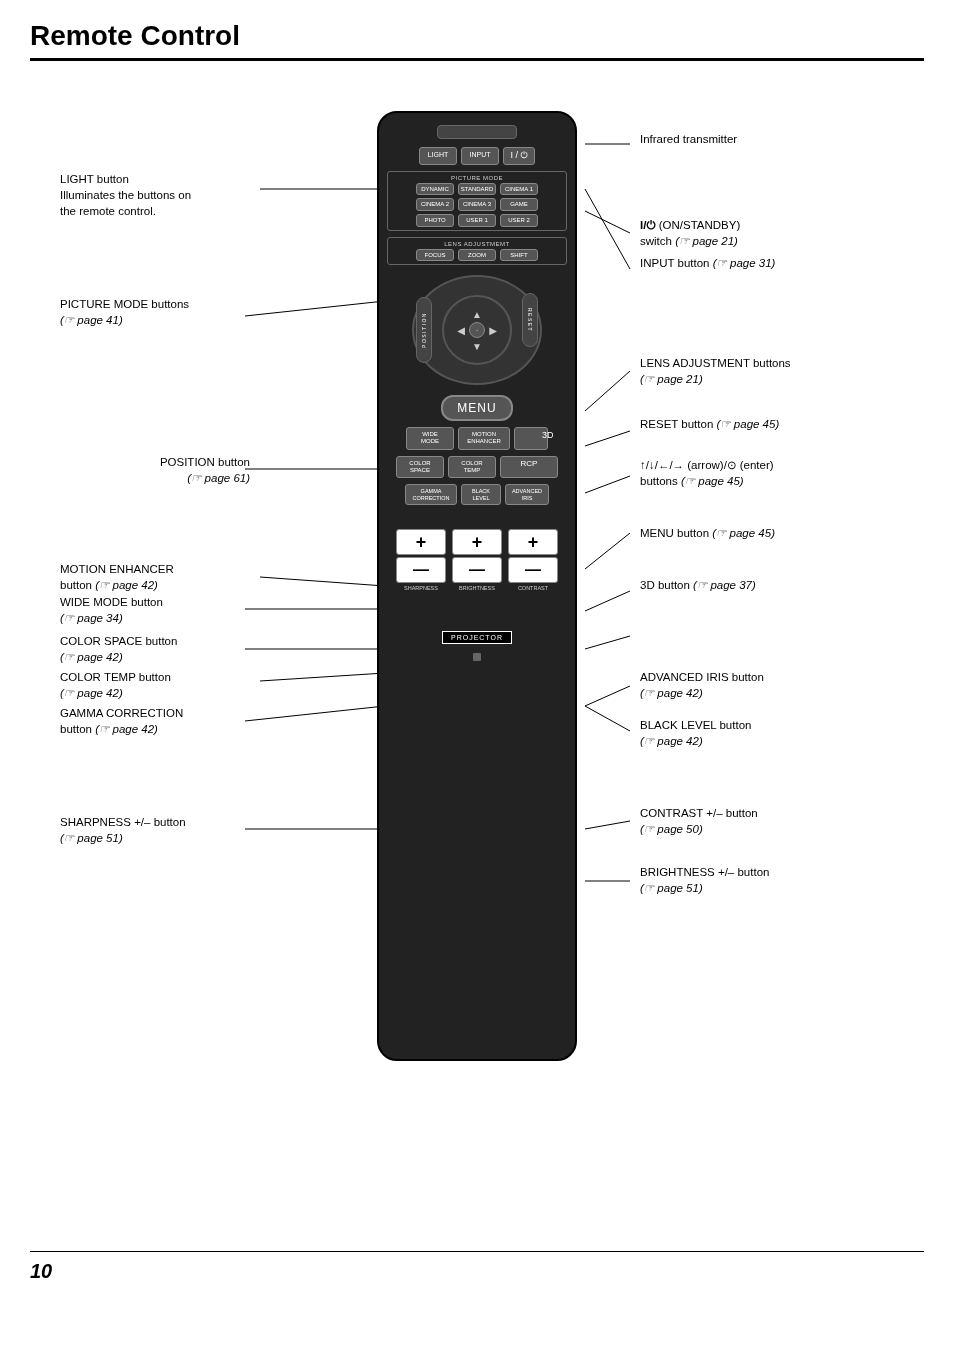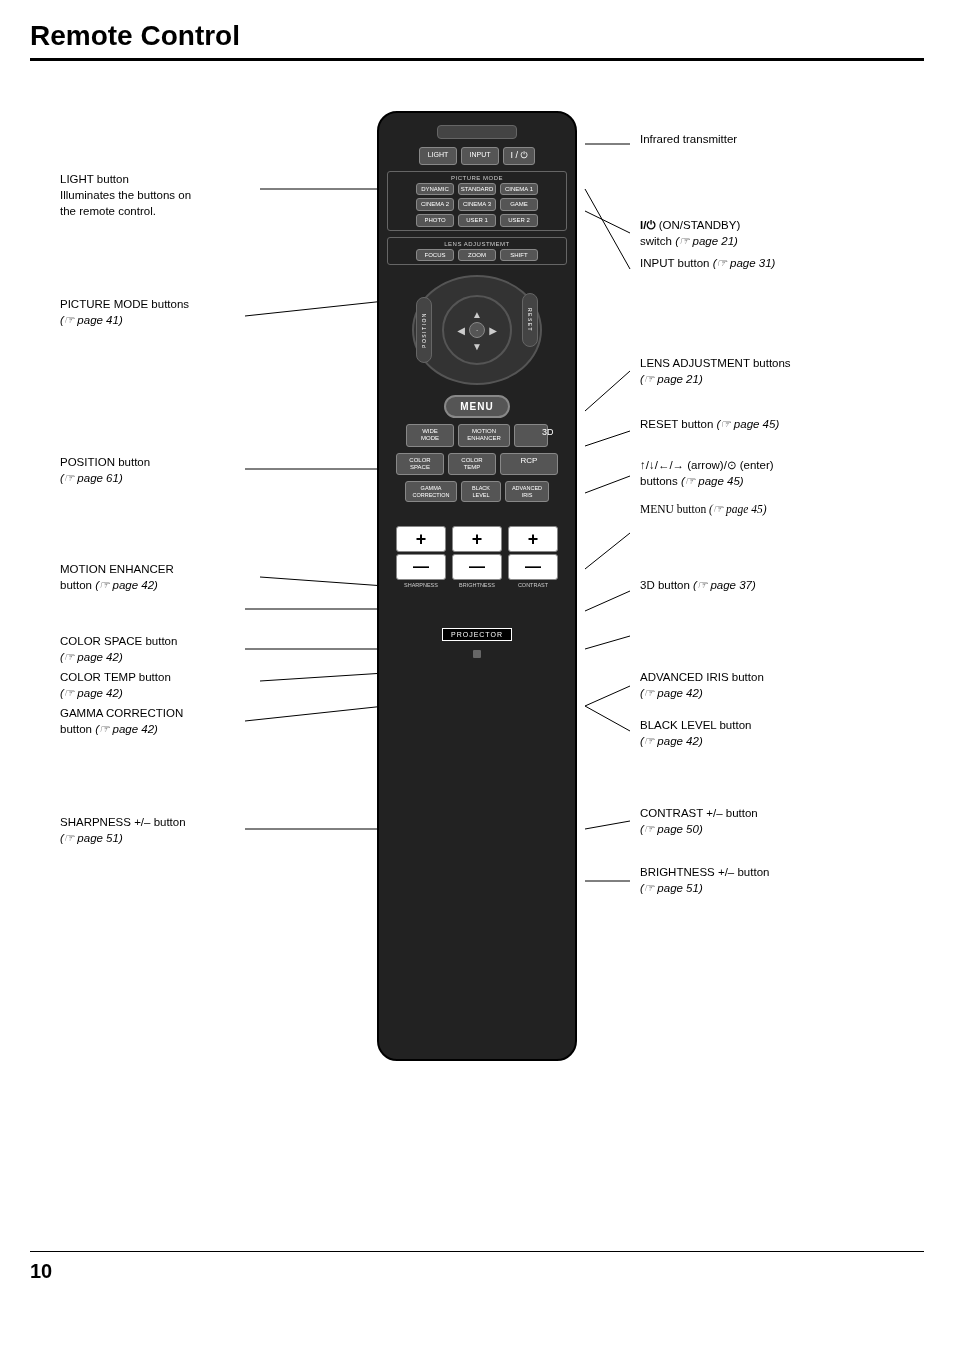--- a/index.html
+++ b/index.html
@@ -125,25 +125,24 @@
       justify-content: center;
       margin: 4px 0;
     }
 
     
     .menu-btn {
       background: #555;
       color: #fff;
       border: 2px solid #888;
       border-radius: 12px;
-      font-size: 10px;
+      font-size: 12px;
       padding: 4px 14px;
       cursor: pointer;
       letter-spacing: 1px;
-      font-weight: bold;
     }
 
     .pm-btn {
       width: 50px;
       height: 26px;
       background: #fff;
       color: #000;
       border: 1px solid #888;
       border-radius: 3px;
       font-size: 18px;
@@ -263,28 +262,31 @@
     </svg>
 
     <div class="ann-text left-side" style="left:30px; top:90px; width:190px; text-align:left;">
       LIGHT button<br>Illuminates the buttons on<br>the remote control.
     </div>
 
     <div class="ann-text left-side" style="left:30px; top:215px; width:190px; text-align:left;">
       PICTURE MODE buttons<br><span class="page-ref">(☞ page 41)</span>
     </div>
 
-    <div class="ann-text left-side" style="left:30px; top:373px; width:190px; text-align:left;">
+    <div class="ann-text left-side" style="left:30px; top:373px; width:190px; text-align:right;">
       POSITION button<br><span class="page-ref">(☞ page 61)</span>
     </div>
 
     <div class="ann-text left-side" style="left:30px; top:480px; width:190px; text-align:left;">
       MOTION ENHANCER<br>button <span class="page-ref">(☞ page 42)</span>
     </div>
 
+    <div class="ann-text left-side" style="left:30px; top:513px; width:190px; text-align:left;">
+      WIDE MODE button<br><span class="page-ref">(☞ page 34)</span>
+    </div>
 
     <div class="ann-text left-side" style="left:30px; top:552px; width:190px; text-align:left;">
       COLOR SPACE button<br><span class="page-ref">(☞ page 42)</span>
     </div>
 
     <div class="ann-text left-side" style="left:30px; top:588px; width:190px; text-align:left;">
       COLOR TEMP button<br><span class="page-ref">(☞ page 42)</span>
     </div>
 
     <div class="ann-text left-side" style="left:30px; top:624px; width:190px; text-align:left;">
@@ -312,21 +314,21 @@
     </div>
 
     <div class="ann-text right-side" style="left:610px; top:335px; width:300px;">
       RESET button <span class="page-ref">(☞ page 45)</span>
     </div>
 
     <div class="ann-text right-side" style="left:610px; top:376px; width:300px;">
       ↑/↓/←/→ (arrow)/⊙ (enter)<br>buttons <span class="page-ref">(☞ page 45)</span>
     </div>
 
-    <div class="ann-text right-side" style="left:610px; top:420px; width:300px;font-family:Liberation Serif, serif;">
+    <div class="ann-text right-side" style="left:610px; top:444px; width:300px;">
       MENU button <span class="page-ref">(☞ page 45)</span>
     </div>
 
     <div class="ann-text right-side" style="left:610px; top:496px; width:300px;">
       3D button <span class="page-ref">(☞ page 37)</span>
     </div>
 
 
     <div class="ann-text right-side" style="left:610px; top:588px; width:300px;">
       ADVANCED IRIS button<br><span class="page-ref">(☞ page 42)</span>
@@ -446,17 +448,17 @@
       <div style="height:20px;"></div>
 
       <div class="projector-label">PROJECTOR</div>
       <div class="signal-indicator"></div>
 
     </div>
 
   </div>
 
   <div style="position:relative; margin-top:20px; display:flex; align-items:center; border-top:1px solid #000; padding-top:8px;">
-    <div style="font-size:20px; font-weight:bold; margin-right:10px;">10</div>
+    <div style="font-size:20px; font-weight:bold; margin-right:10px;font-style:italic;">10</div>
     <div style="flex:1; height:1px;"></div>
   </div>
 
 </div>
 
 </body></html>

